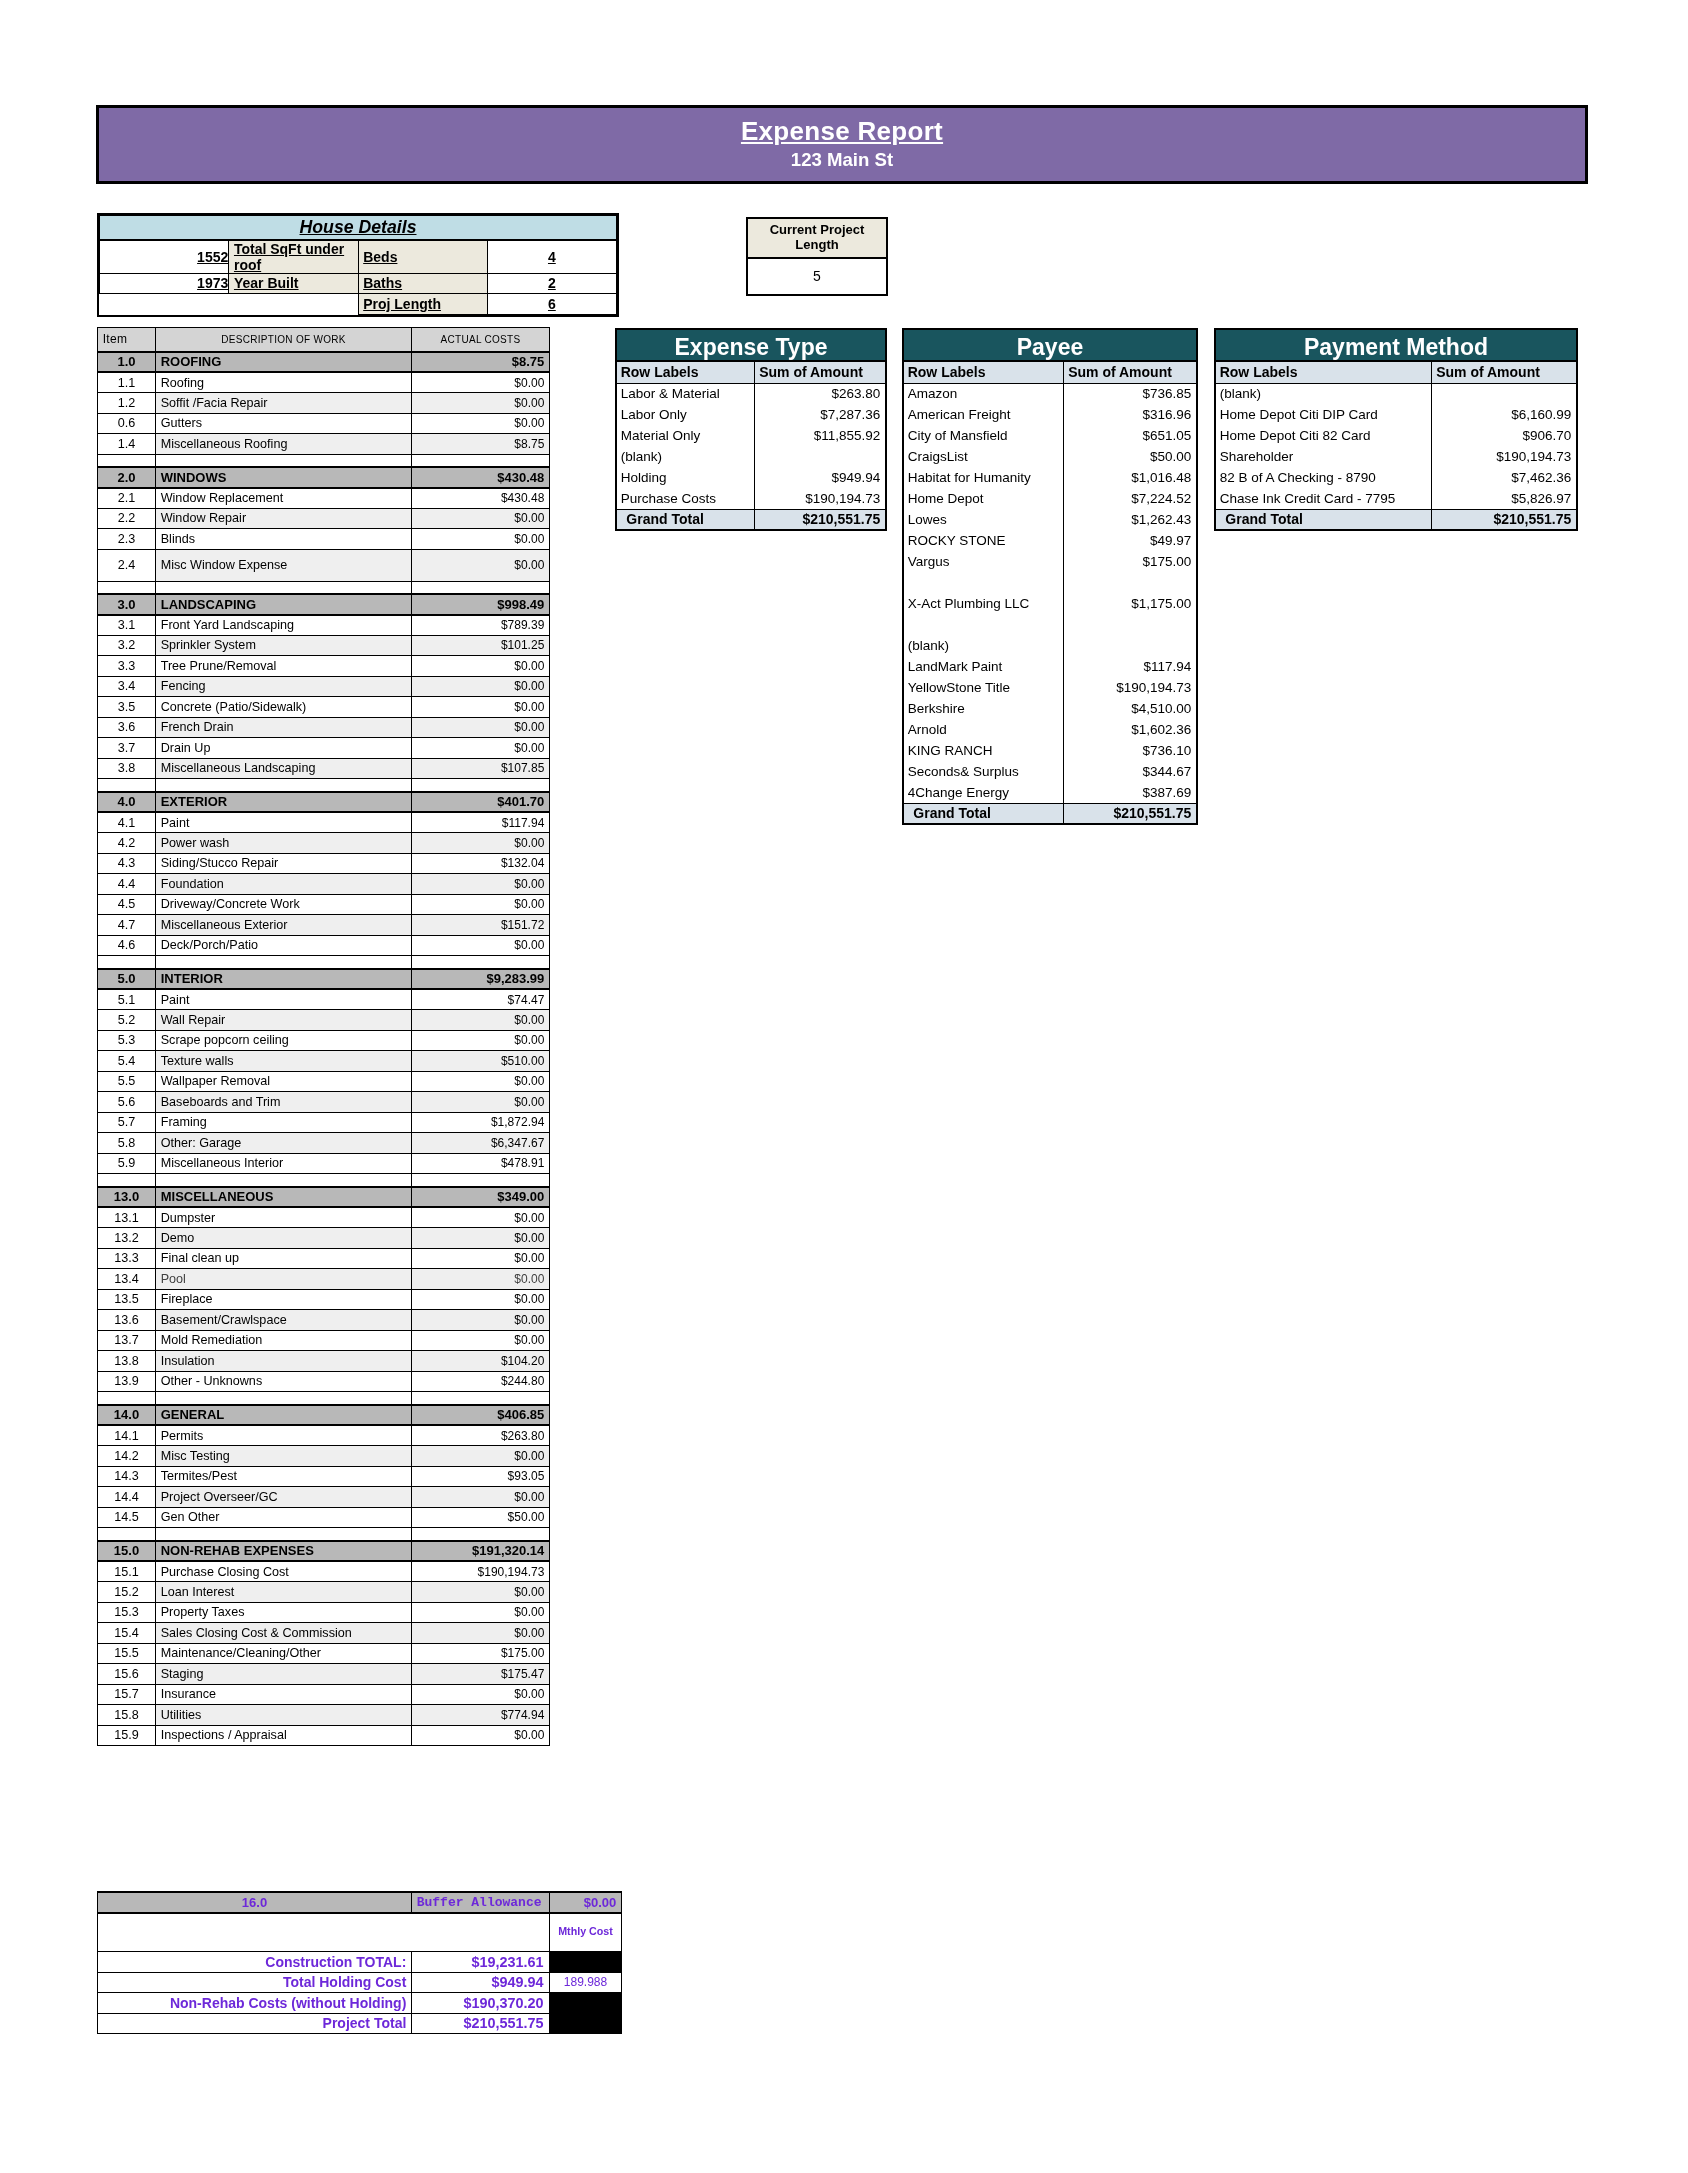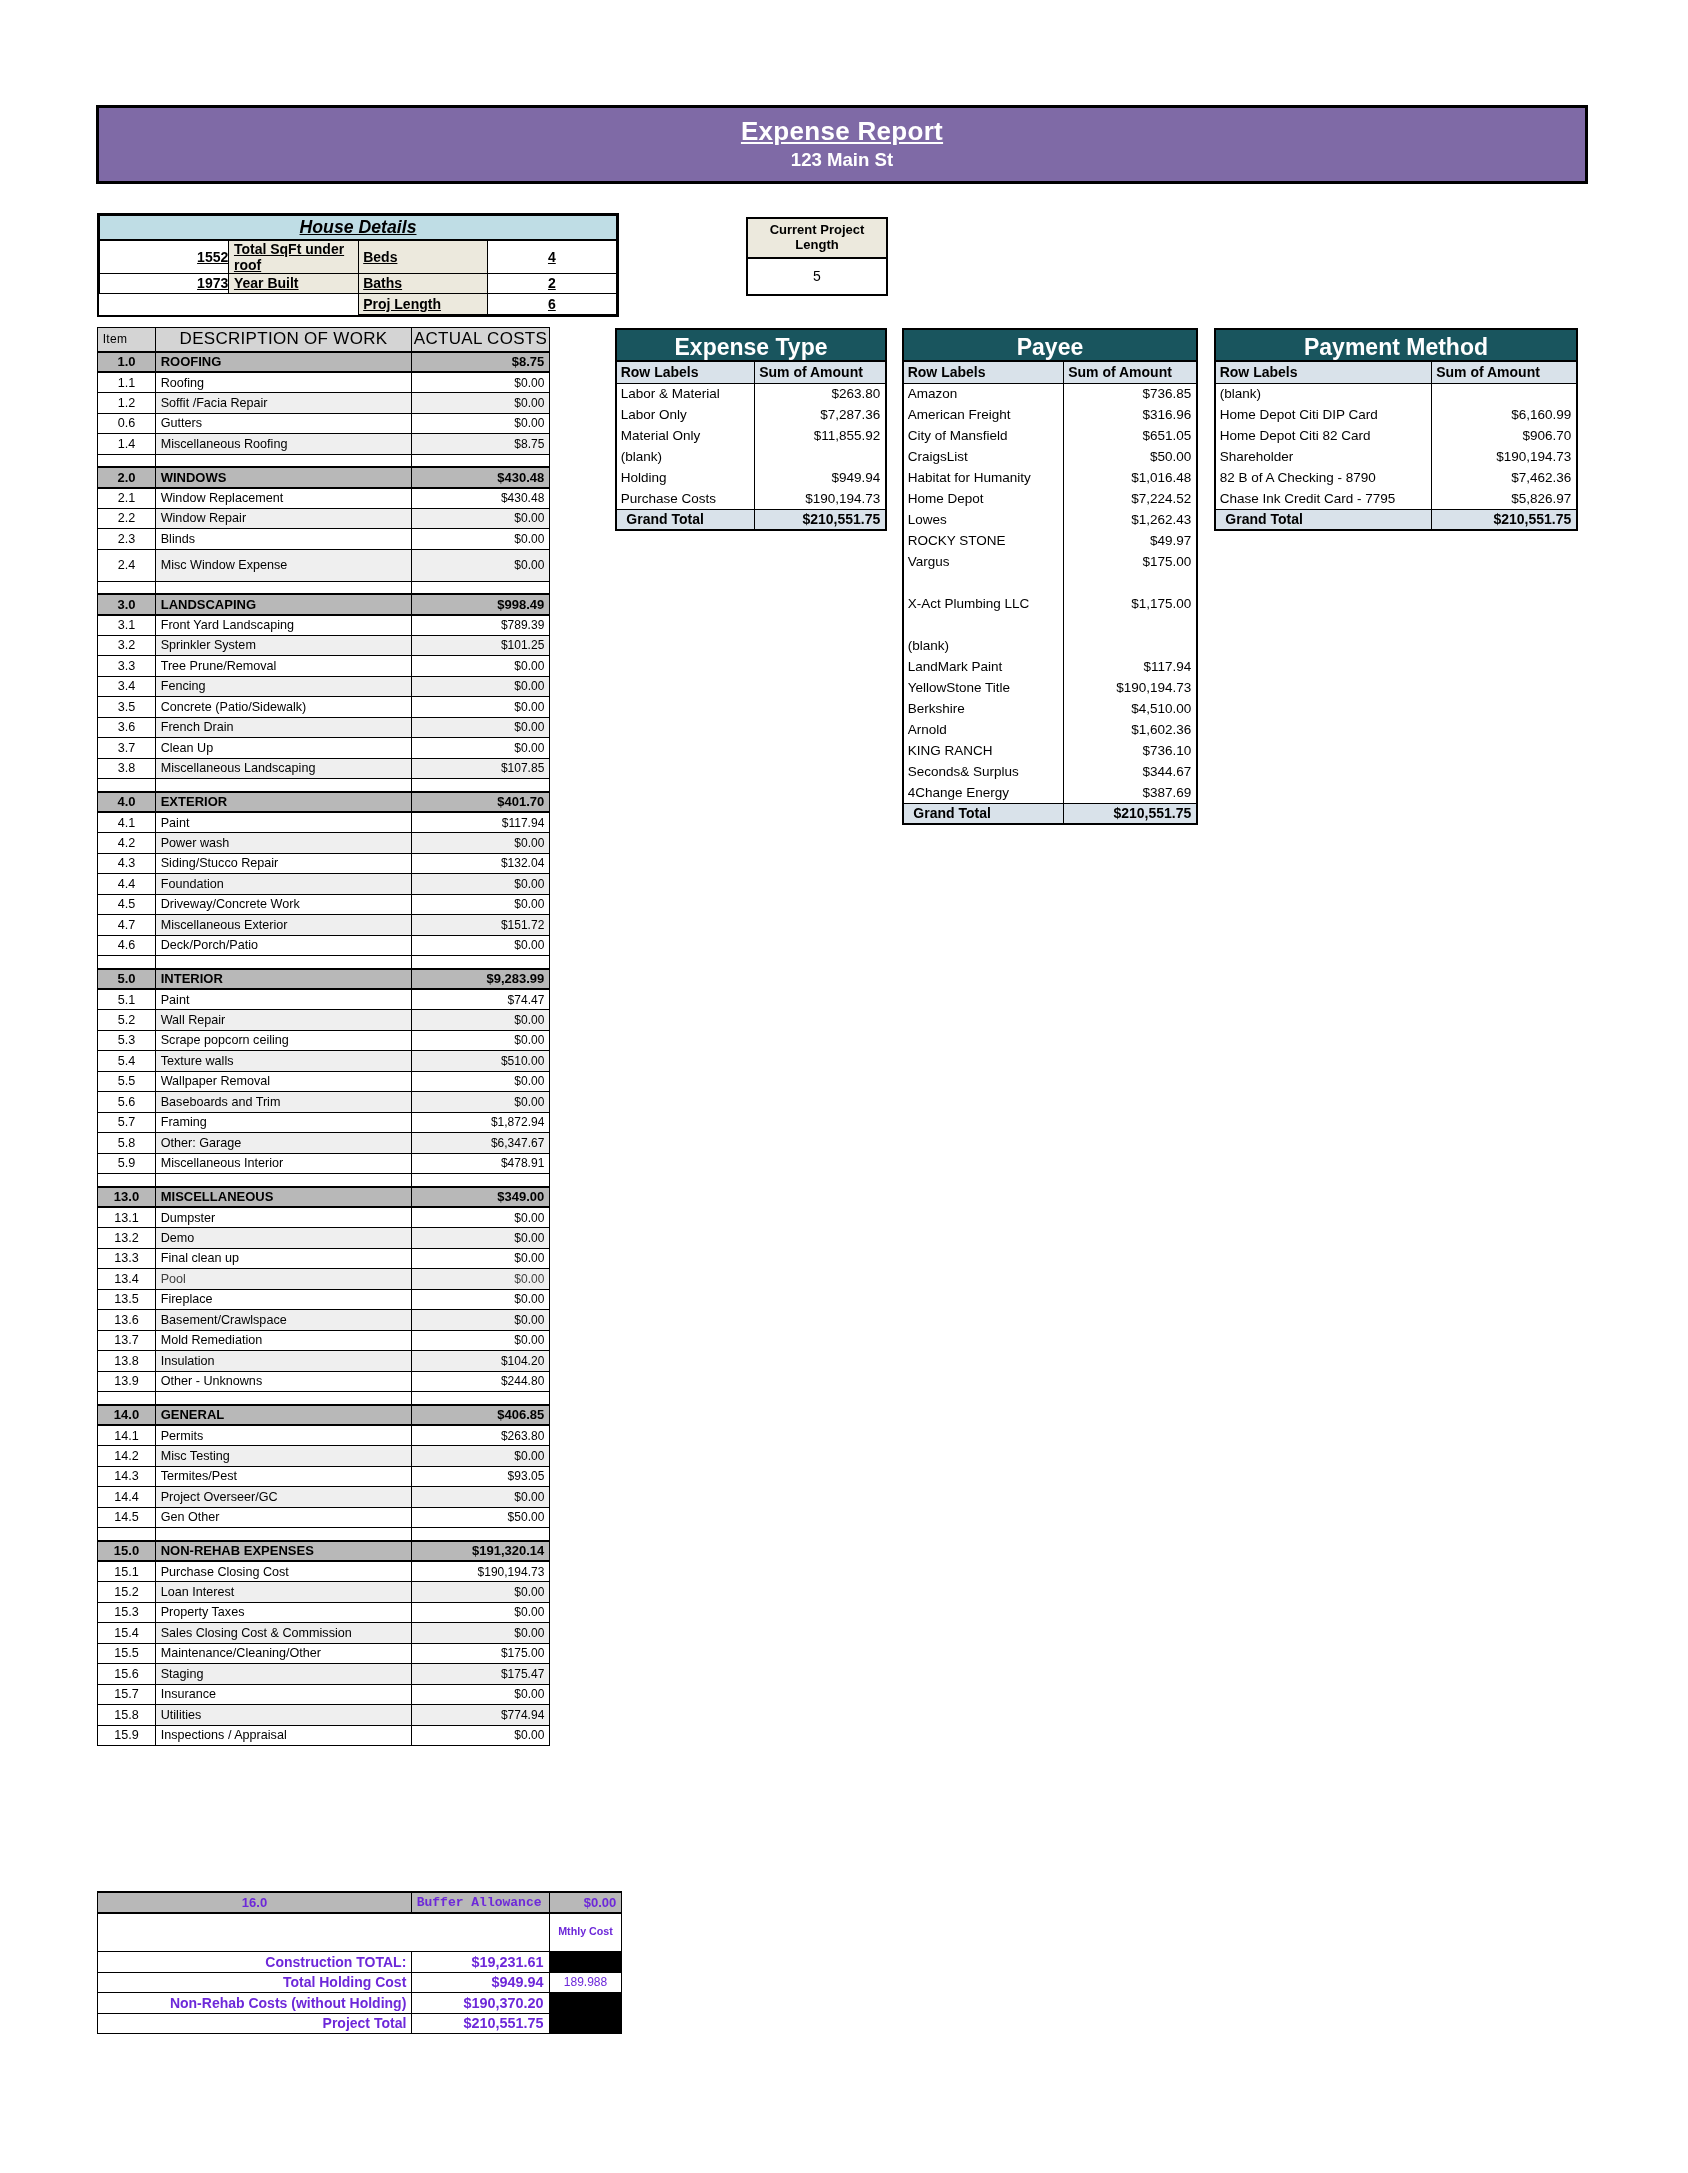--- a/index.html
+++ b/index.html
@@ -121,21 +121,21 @@
     font-size: 12.6px;
     height: 20.5px;
     color: #000;
     border: 1.4px solid #000;
     background: #ffffff;
   }
   
   #work-table tr.hdr td {
     background: #d4d4d4;
     font-weight: normal;
-    font-size: 17px;
+    font-size: 10px;
     text-align: center;
     height: 24px;
     letter-spacing: 0.3px;
     border: 1.9px solid #000;
   }
   #work-table tr.hdr td.h-item { text-align: left; padding-left: 4.7px; font-size: 12px; }
 
   
   #work-table tr.sec td {
     background: #b8b8b8;
@@ -406,21 +406,21 @@
           <td class="desc">Concrete (Patio/Sidewalk)</td>
           <td class="cost">$0.00</td>
         </tr>
         <tr class="alt">
           <td class="item">3.6</td>
           <td class="desc">French Drain</td>
           <td class="cost">$0.00</td>
         </tr>
         <tr class="">
           <td class="item">3.7</td>
-          <td class="desc">Clean Up</td>
+          <td class="desc">Drain Up</td>
           <td class="cost">$0.00</td>
         </tr>
         <tr class="alt">
           <td class="item">3.8</td>
           <td class="desc">Miscellaneous Landscaping</td>
           <td class="cost">$107.85</td>
         </tr>
         <tr class="spacer">
           <td class="edge"></td>
           <td></td>

